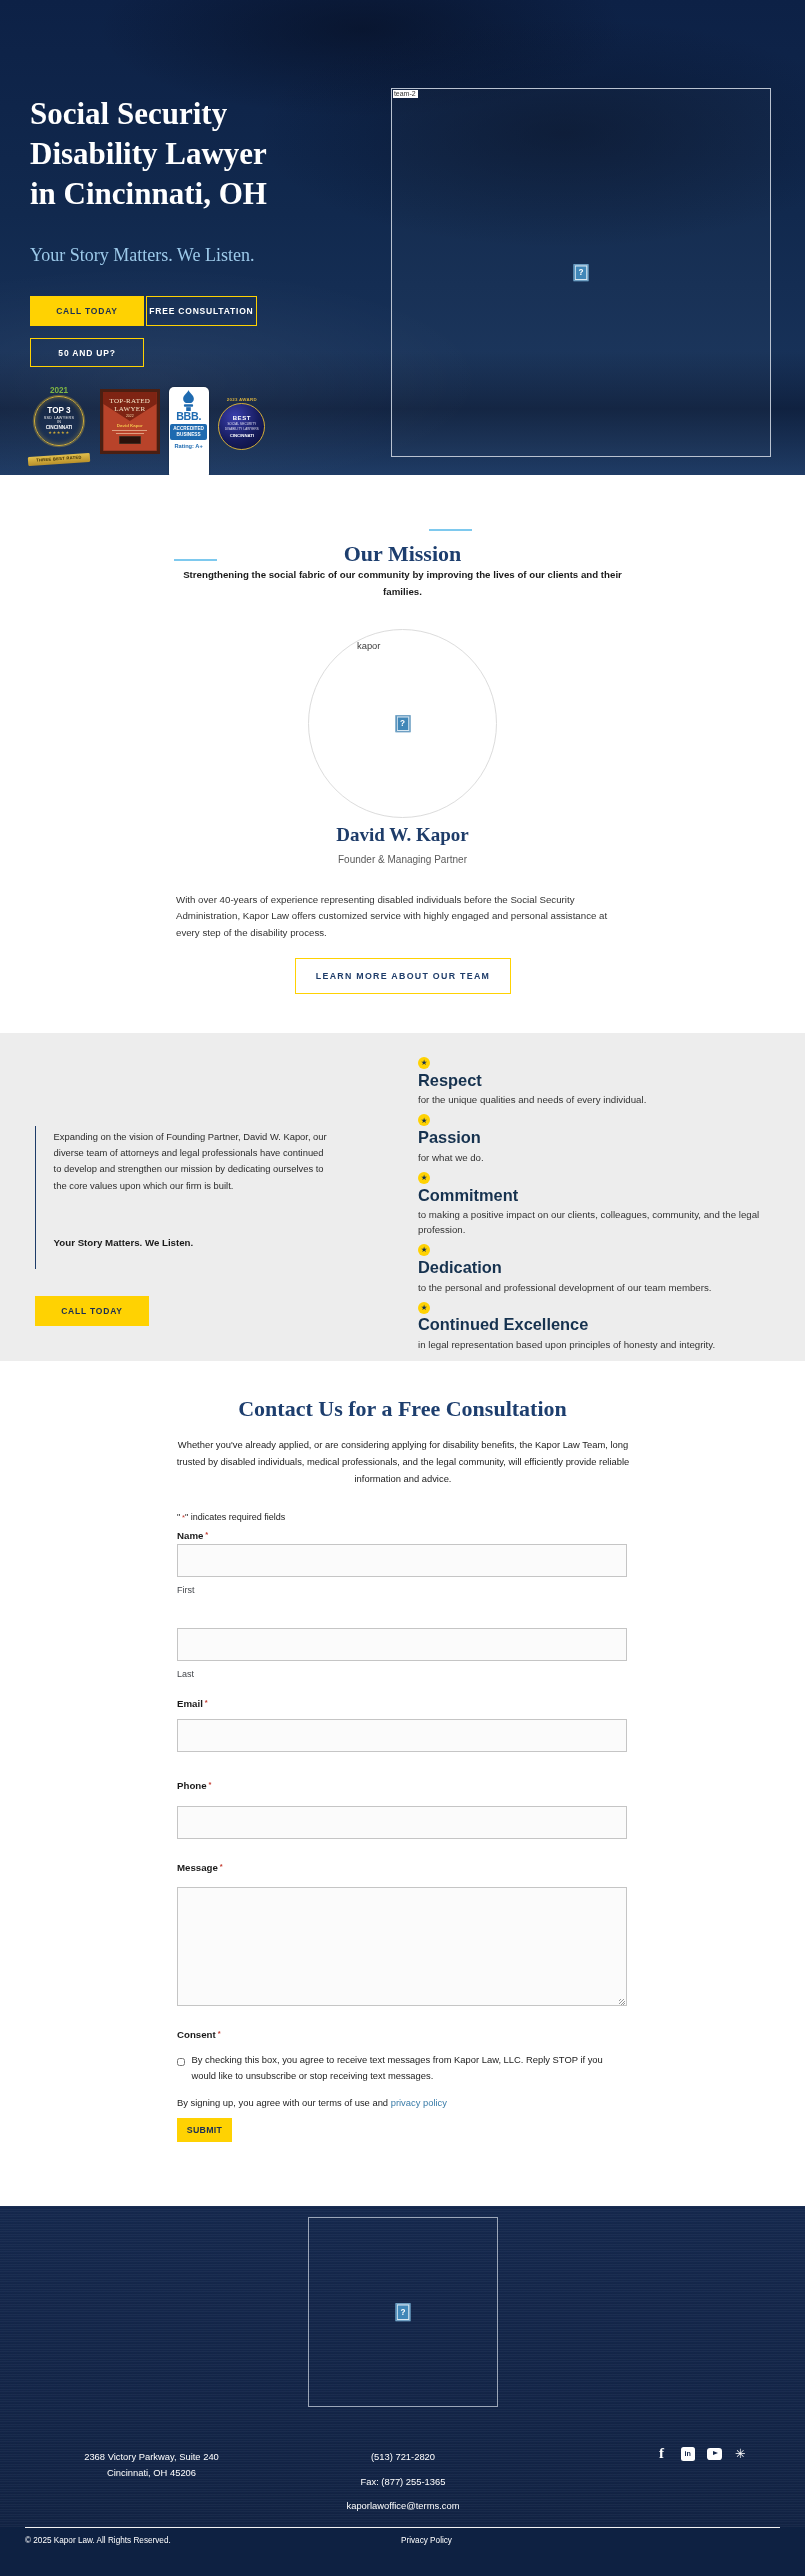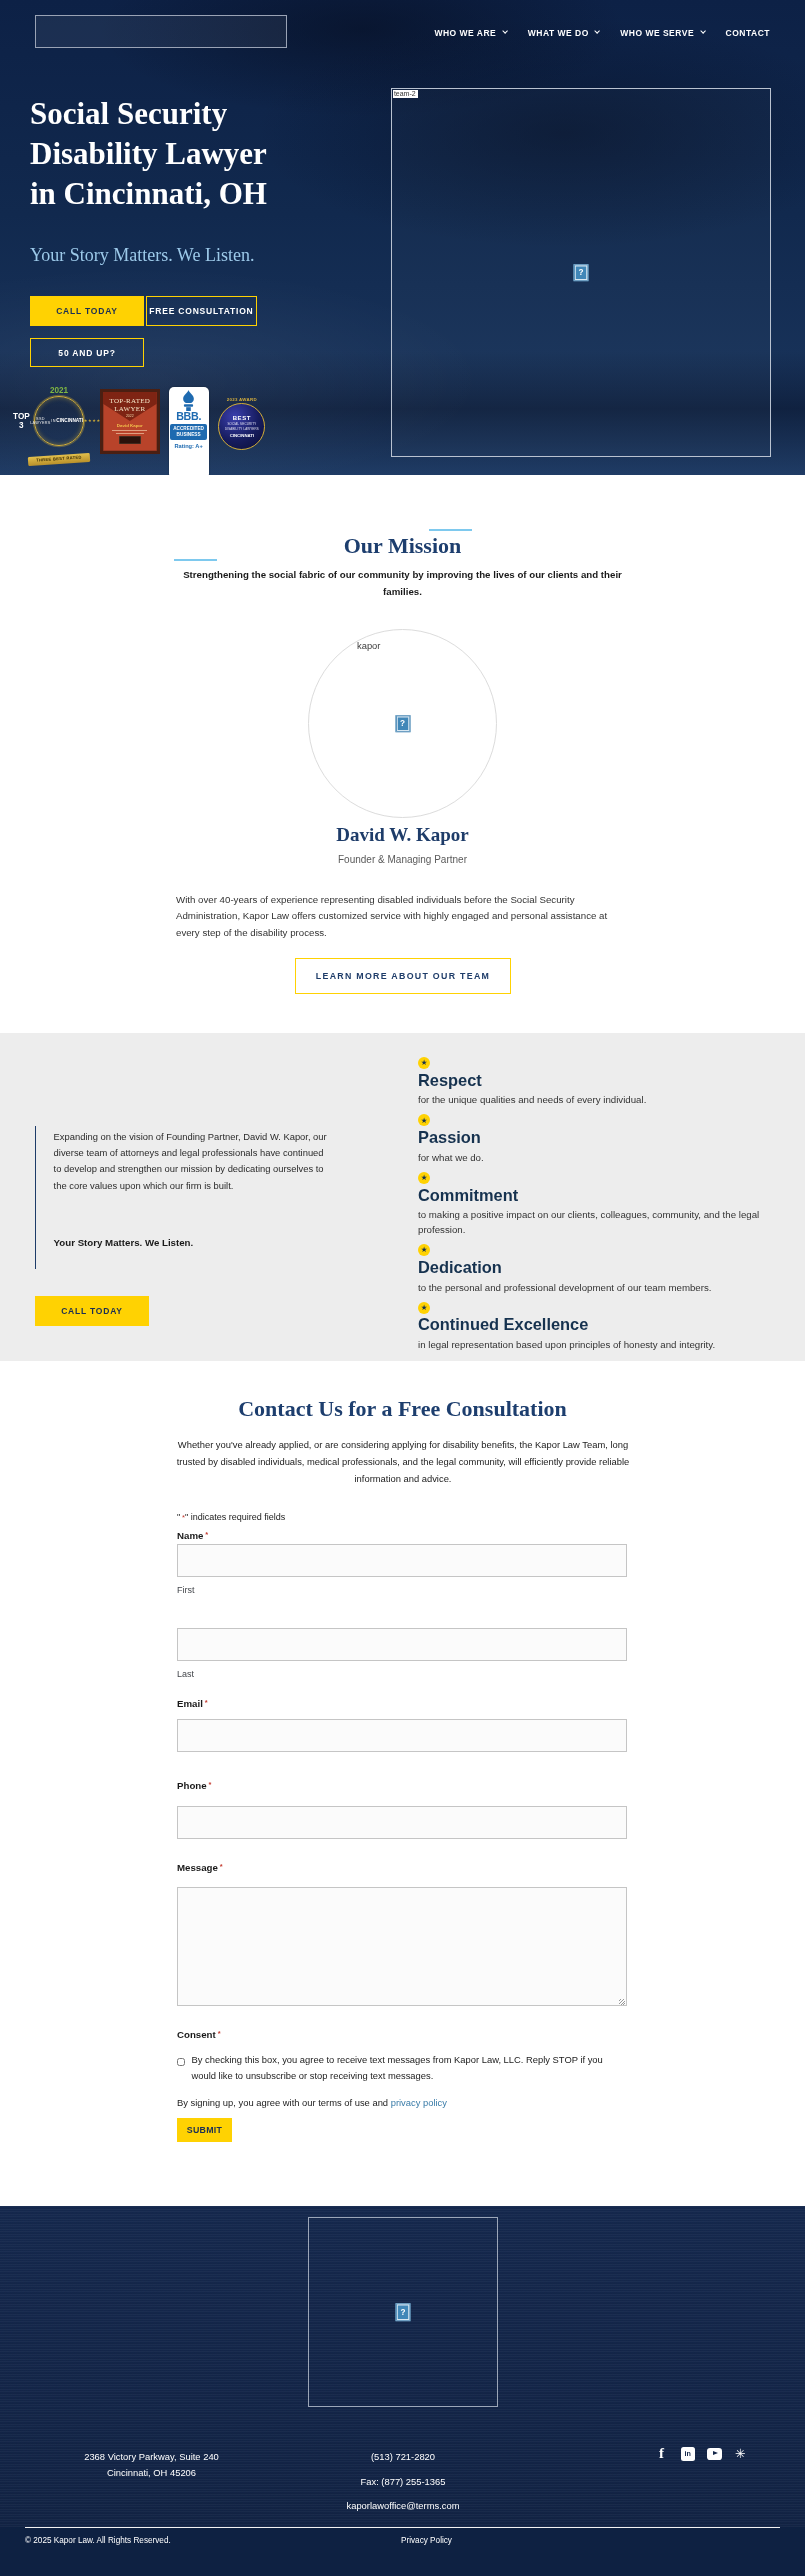--- a/index.html
+++ b/index.html
@@ -47,21 +47,21 @@
   .broken-img-icon i { font-style:normal; color:#fff; font-size:8.2px; font-weight:bold; }
   .center-ico { left:50%; top:50%; transform:translate(-50%,-50%); }
 
   
   .badges { position:absolute; left:27px; top:386px; display:flex; gap:8.8px; align-items:flex-start; }
   .badge { position:relative; }
   .b-top3 { width:64px; height:82px; text-align:center; }
   .b-top3 .yr { color:#7fb543; font-size:8.2px; font-weight:bold; }
   .b-top3 .wreath { width:50px; height:50px; margin:0.6px auto 0; border-radius:50%;
     border:1.9px double #d4af37; box-shadow:0 0 0 1.3px rgba(212,175,55,0.35), inset 0 0 5px rgba(212,175,55,0.5);
-    display:flex; flex-direction:row; align-items:center; justify-content:center; gap:0.6px; }
+    display:flex; flex-direction:column; align-items:center; justify-content:center; gap:0.6px; }
   .b-top3 .t1 { color:#fff; font-size:8.2px; font-weight:bold; }
   .b-top3 .t2, .b-top3 .t3 { color:#e9e9e9; font-size:3.8px; letter-spacing:0.3px; }
   .b-top3 .t4 { color:#fff; font-size:4.7px; font-weight:bold; }
   .b-top3 .st { color:#d4af37; font-size:4.1px; letter-spacing:0.6px; }
   .b-top3 .ribbon { position:absolute; bottom:3.8px; left:1.3px; width:62px; height:8.8px;
     background:linear-gradient(#e3c04c,#b8902a); transform:rotate(-4deg); border-radius:1.3px;
     color:#3a2c05; font-size:4.1px; font-weight:bold; line-height:8.8px; text-align:center; letter-spacing:0.3px; }
   .b-plaque { margin-top:3.1px; width:60px; height:65px; background:#b8432a; border:3.1px solid #4a1f12;
     box-shadow:inset 0 0 0 0.6px #7a3320; text-align:center; overflow:hidden; }
   .b-plaque:before { content:""; position:absolute; left:0; top:0; width:100%; height:29px;
@@ -173,40 +173,20 @@
   
   .bottombar { height:50px; background:#0e2142; }
   .bb-divider { position:absolute; left:25px; top:0; width:755px; height:0.6px; background:#f2f2f2; }
   .bb-copy { position:absolute; left:25px; top:8.8px; color:#fff; font-size:8.2px; }
   .bb-privacy { position:absolute; left:401px; top:8.8px; color:#fff; font-size:8.2px; cursor:pointer; }
 </style>
 </head>
 <body>
 
 <section class="hero">
-  <header class="topnav">
-    <div class="logo-box"></div>
-    <nav class="menu">
-      <div class="nav-item">
-        <span>WHO WE ARE</span>
-        <span class="caret"></span>
-      </div>
-      <div class="nav-item">
-        <span>WHAT WE DO</span>
-        <span class="caret"></span>
-      </div>
-      <div class="nav-item">
-        <span>WHO WE SERVE</span>
-        <span class="caret"></span>
-      </div>
-      <div class="nav-item">
-        <span>CONTACT</span>
-      </div>
-    </nav>
-  </header>
 
   <h1>
     <span>Social Security</span>
     <span>Disability Lawyer</span>
     <span>in Cincinnati, OH</span>
   </h1>
   <div class="tagline">Your Story Matters. We Listen.</div>
 
   <div class="hero-btns">
     <button class="btn-solid">CALL TODAY</button>
@@ -267,21 +247,21 @@
   <div class="hero-img">
     <span class="alt-chip">team-2</span>
     <span class="broken-img-icon center-ico">
         <i>?</i>
       </span>
   </div>
 </section>
 
 <section class="mission">
   <div class="accent" style="left:429px; top:54px; width:43px;"></div>
-  <h2 style="top:58px;">Our Mission</h2>
+  <h2 style="top:66px;">Our Mission</h2>
   <div class="accent" style="left:174px; top:84px; width:43px;"></div>
 
   <p class="statement">Strengthening the social fabric of our community by improving the lives of our clients and their families.</p>
 
   <div class="portrait">
     <span class="alt-plain">kapor</span>
     <span class="broken-img-icon center-ico">
         <i>?</i>
       </span>
   </div>

